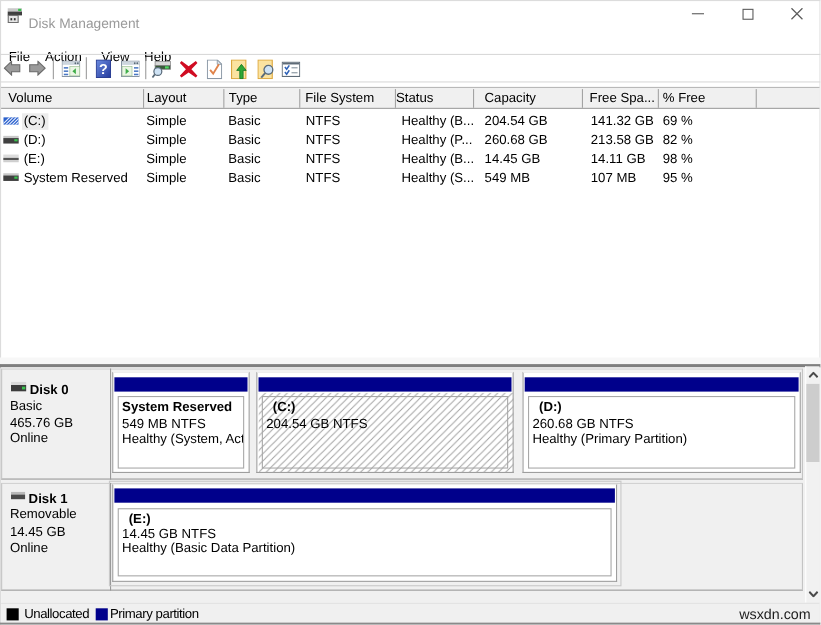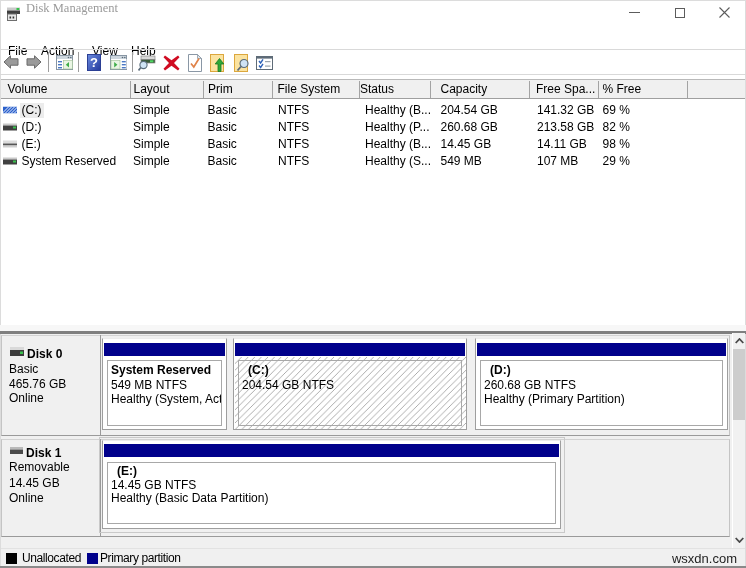--- a/index.html
+++ b/index.html
@@ -1,21 +1,21 @@
 <!DOCTYPE html>
 <html><head>
 <meta charset="utf-8">
 <style>
   * { margin:0; padding:0; box-sizing:border-box; }
   html,body { width:746px; height:568px; overflow:hidden; }
   body { font-family:"Liberation Sans", sans-serif; font-size:12px; color:#000; background:#fff; position:relative; }
   .abs { position:absolute; }
   .win { position:absolute; inset:0; border:1px solid #dcdcdc; border-bottom:none; }
   
-  .title { position:absolute; left:26px; top:1px; font-size:12.5px; color:#9a9a9a;font-family:Liberation Serif, serif; }
+  .title { position:absolute; left:26px; top:14px; font-size:12.5px; color:#9a9a9a; }
   .capbtn { position:absolute; color:#5c5c5c; }
   
   .menu span { position:absolute; top:32px;margin-top:12px; }
   
   .tb-sep { position:absolute; top:52px; width:1px; height:20px; background:#9d9d9d; }
   .tb-line { position:absolute; left:0; width:746px; height:1px; background:#d9d9d9; }
   
   .hdr { position:absolute; left:1px; right:1px; top:79px; height:20px; background:#f0f0f0; border-top:1px solid #b9b9b9; border-bottom:1px solid #9f9f9f; }
   .hdr .sep { position:absolute; top:1px; height:17px; width:1px; background:#a3a3a3; }
   .hdr span { position:absolute; top:2px; }
@@ -143,21 +143,21 @@
   <rect x="1" y="1" width="15" height="1.6" fill="#5e6b77"></rect>
   <path d="M3,5 L4.6,7 L7,3.4" fill="none" stroke="#2e62b8" stroke-width="1.4"></path>
   <path d="M3,9.5 L4.6,11.5 L7,7.9" fill="none" stroke="#2e62b8" stroke-width="1.4"></path>
   <rect x="9" y="5" width="5.5" height="1.2" fill="#9aa5ae"></rect>
   <rect x="9" y="9.5" width="5.5" height="1.2" fill="#9aa5ae"></rect>
 </svg>
 
 <div class="hdr">
   <span style="left:6.5px">Volume</span>
   <span style="left:132.5px">Layout</span>
-  <span style="left:207px">Prim</span>
+  <span style="left:207px">Type</span>
   <span style="left:276.5px">File System</span>
   <span style="left:359px">Status</span>
   <span style="left:439.5px">Capacity</span>
   <span style="left:535px">Free Spa...</span>
   <span style="left:601.5px">% Free</span>
   <div class="sep" style="left:129px"></div>
   <div class="sep" style="left:202px"></div>
   <div class="sep" style="left:271px"></div>
   <div class="sep" style="left:358px"></div>
   <div class="sep" style="left:429px"></div>
@@ -219,21 +219,21 @@
         <div style="position:absolute;right:1px;top:1px;width:3px;height:2px;background:#39c24d"></div>
       </div>
     </div>
   <span style="left:20.5px">System Reserved</span>
   <span style="left:132px">Simple</span>
   <span style="left:206.5px">Basic</span>
   <span style="left:277px">NTFS</span>
   <span style="left:364px">Healthy (S...</span>
   <span style="left:439.5px">549 MB</span>
   <span style="left:536px">107 MB</span>
-  <span style="left:601.5px">29 %</span>
+  <span style="left:601.5px">95 %</span>
 </div>
 
 <div class="split" style="top:325px;height:6px;background:#f7f7f7"></div>
 <div class="split" style="top:331px;height:3px;background:#7f7f7f"></div>
 
 <div class="bottom"></div>
 
 <div class="diskrow" style="top:335px;height:101px;width:729px"></div>
 <div class="dsep" style="left:100px;top:335px;height:101px"></div>
 <svg class="abs" style="left:10px;top:347px" width="14" height="9" viewBox="0 0 14 9">

